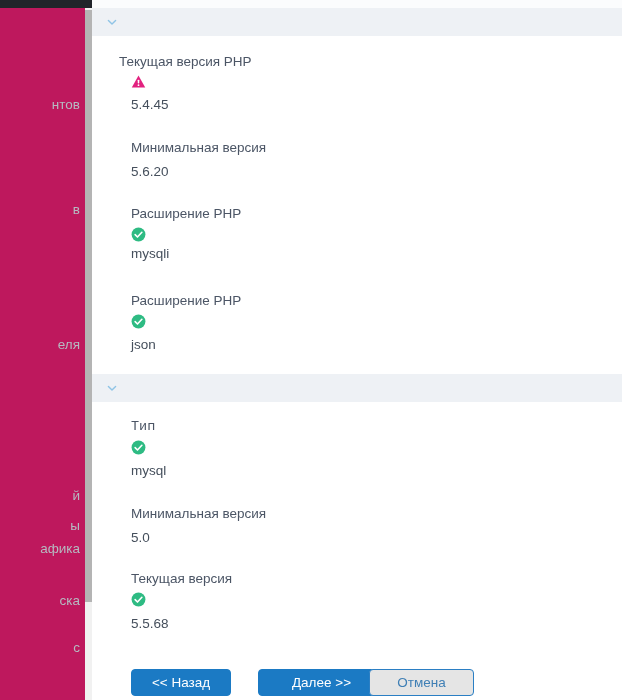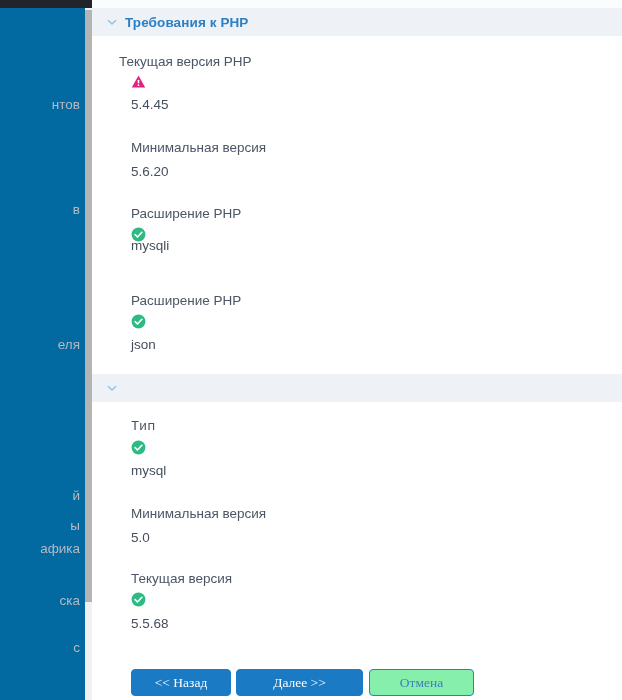--- a/index.html
+++ b/index.html
@@ -21,21 +21,21 @@
     background: #ffffff;
   }
 
   
   .sidebar {
     position: absolute;
     left: 0;
     top: 0;
     width: 92px;
     height: 700px;
-    background: #0369a1;
+    background: #be185d;
     overflow: hidden;
   }
   .sidebar-top-strip {
     position: absolute;
     left: 0;
     top: 0;
     width: 92px;
     height: 8px;
     background: #21242a;
   }
@@ -147,29 +147,28 @@
     height: 27px;
     border-radius: 4px;
     font-size: 13.5px;
     display: flex;
     align-items: center;
     justify-content: center;
     box-sizing: border-box;
     cursor: pointer;
     white-space: nowrap;
     user-select: none;
-    font-family: Liberation Serif, serif;
   }
   .btn-primary {
     background: #1b7ac4;
     color: #ffffff;
     border: 1px solid #1b7ac4;
   }
   .btn-outline {
-    background: #86efac;
+    background: #e5e5e5;
     color: #3f7fb5;
     border: 1px solid #2b7fc4;
   }
 </style>
 </head>
 <body>
 
 <div class="screen">
 
   <div class="sidebar">
@@ -190,41 +189,40 @@
 
   <div class="content">
     <div class="content-top-gap"></div>
     <div id="sections-host">
         <div class="section-header" style="top: 8px;">
           <span class="chevron-icon">
             <svg width="12" height="12" viewBox="0 0 12 12">
               <path d="M2.4 4.4 L6 8 L9.6 4.4" fill="none" stroke="#8fc4e6" stroke-width="1.4" stroke-linecap="round" stroke-linejoin="round"></path>
             </svg>
           </span>
-          <span class="section-title">Требования к PHP</span>
         </div>
         <div class="field field-label" style="top: 54px; left: 27px;">Текущая версия PHP</div>
         <div class="field status-icon" style="top: 74px; left: 39px;">
           <svg width="15" height="15" viewBox="0 0 16 16">
             <path d="M8 1.6 L15.2 14.4 L0.8 14.4 Z" fill="#e2217f"></path>
             <rect x="7.2" y="6.0" width="1.6" height="4.1" rx="0.7" fill="#ffffff"></rect>
             <circle cx="8" cy="11.9" r="0.95" fill="#ffffff"></circle>
           </svg>
         </div>
         <div class="field field-value" style="top: 97px; left: 39px;">5.4.45</div>
         <div class="field field-label" style="top: 140px; left: 39px;">Минимальная версия</div>
         <div class="field field-value" style="top: 164px; left: 39px;">5.6.20</div>
         <div class="field field-label" style="top: 206px; left: 39px;">Расширение PHP</div>
         <div class="field status-icon" style="top: 227px; left: 39px;">
           <svg width="15" height="15" viewBox="0 0 16 16">
             <circle cx="8" cy="8" r="7.4" fill="#2ebb83"></circle>
             <path d="M4.4 8.2 L6.9 10.7 L11.6 5.6" fill="none" stroke="#ffffff" stroke-width="1.7" stroke-linecap="round" stroke-linejoin="round"></path>
           </svg>
         </div>
-        <div class="field field-value" style="top: 238px; left: 39px;">mysqli</div>
+        <div class="field field-value" style="top: 246px; left: 39px;">mysqli</div>
         <div class="field field-label" style="top: 293px; left: 39px;">Расширение PHP</div>
         <div class="field status-icon" style="top: 314px; left: 39px;">
           <svg width="15" height="15" viewBox="0 0 16 16">
             <circle cx="8" cy="8" r="7.4" fill="#2ebb83"></circle>
             <path d="M4.4 8.2 L6.9 10.7 L11.6 5.6" fill="none" stroke="#ffffff" stroke-width="1.7" stroke-linecap="round" stroke-linejoin="round"></path>
           </svg>
         </div>
         <div class="field field-value" style="top: 337px; left: 39px;">json</div>
         <div class="section-header" style="top: 374px;">
           <span class="chevron-icon">
@@ -249,17 +247,17 @@
             <circle cx="8" cy="8" r="7.4" fill="#2ebb83"></circle>
             <path d="M4.4 8.2 L6.9 10.7 L11.6 5.6" fill="none" stroke="#ffffff" stroke-width="1.7" stroke-linecap="round" stroke-linejoin="round"></path>
           </svg>
         </div>
         <div class="field field-value" style="top: 616px; left: 39px;">5.5.68</div>
       </div>
   </div>
 
   <div id="footer-host">
       <div class="btn btn-primary" style="left: 131px; top: 669px; width: 100px;">&lt;&lt; Назад</div>
-      <div class="btn btn-primary" style="left: 236px; top: 669px; width: 127px;">Далее &gt;&gt;</div>
+      <div class="btn btn-primary" style="left: 258px; top: 669px; width: 127px;">Далее &gt;&gt;</div>
       <div class="btn btn-outline" style="left: 369px; top: 669px; width: 105px;">Отмена</div>
     </div>
 
 </div>
 
 </body></html>

